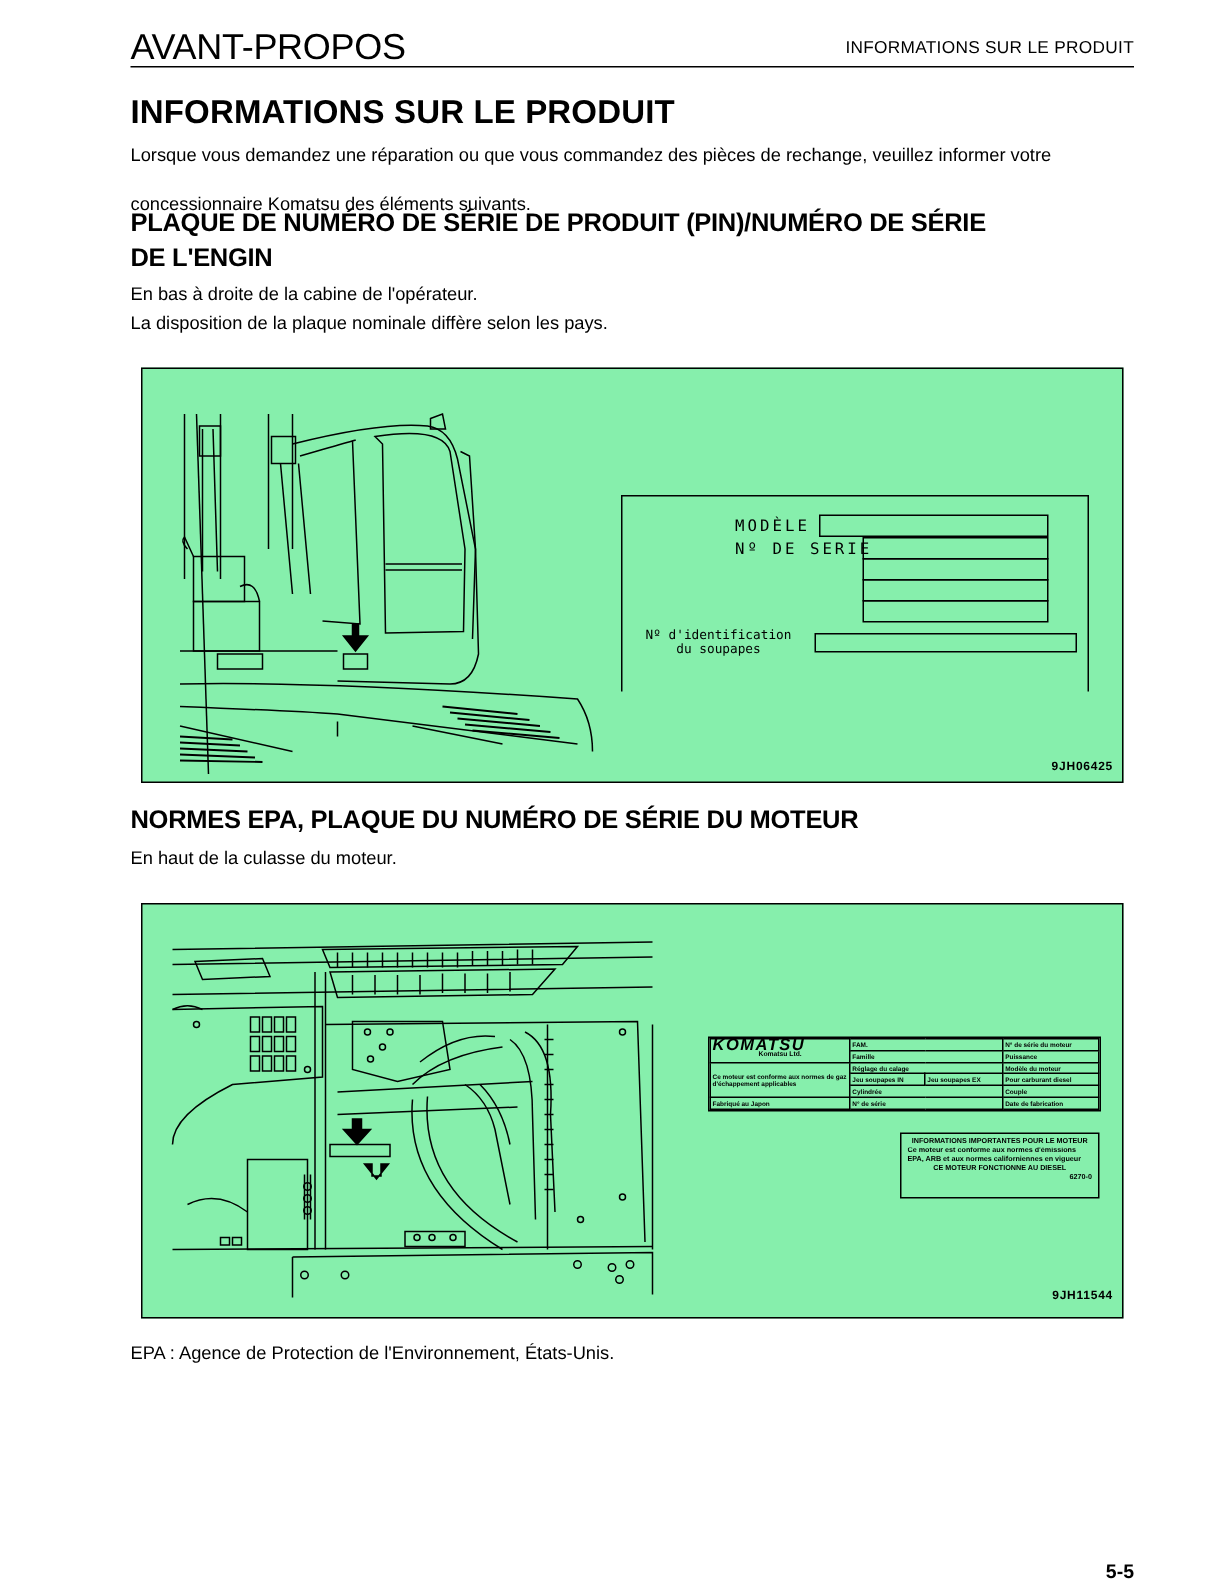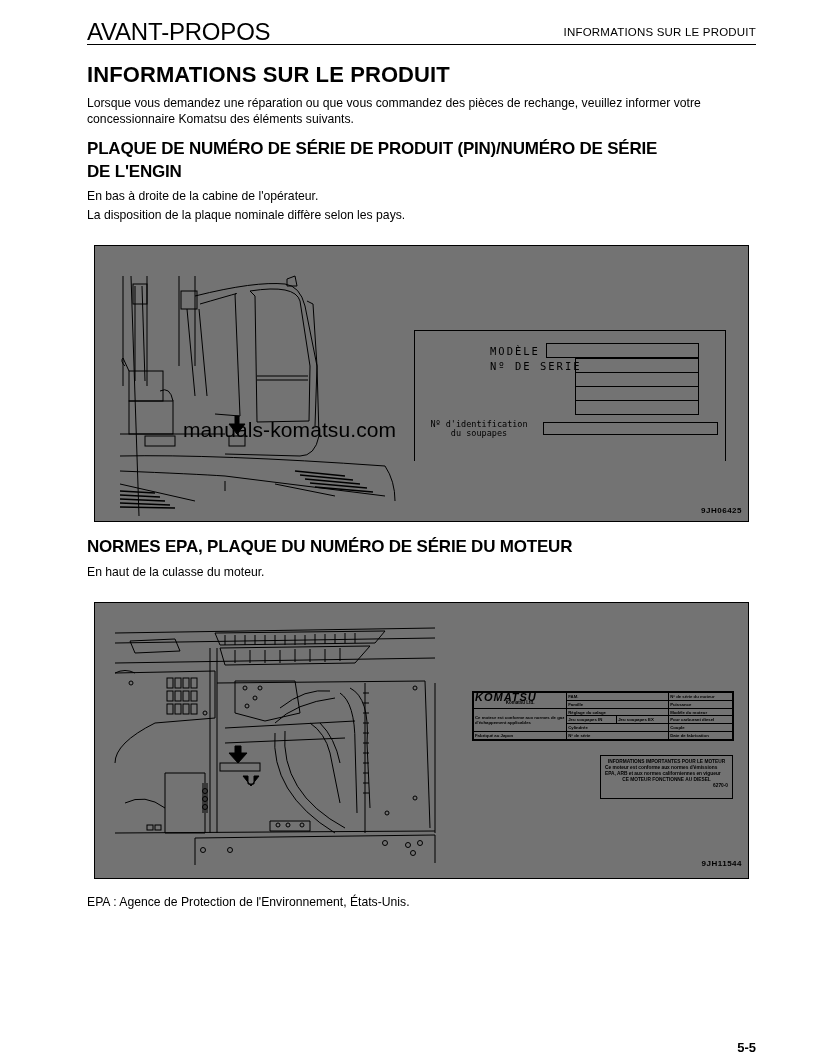--- a/index.html
+++ b/index.html
@@ -5,21 +5,21 @@
   html, body { margin:0; padding:0; background:#fff; }
   body { width:816px; height:1056px; position:relative; overflow:hidden;
          font-family:"Liberation Sans", sans-serif; color:#000; }
   .abs { position:absolute; }
   .hdr-left { left:87px; top:18px; font-size:24px; letter-spacing:-0.2px; }
   .hdr-right { right:60px; top:26px; font-size:11.5px; letter-spacing:0.2px; }
   .hdr-rule { left:87px; top:44px; width:669px; height:1px; background:#000; }
   .h1 { left:87px; top:62px; font-size:22px; font-weight:bold; letter-spacing:0.1px; }
   .p { font-size:12.2px; line-height:16px;text-align:right; }
   .h2 { font-size:17px; font-weight:bold; line-height:24px; letter-spacing:-0.2px; }
-  .box { border:1.5px solid #000; box-sizing:border-box; background:#737373; }
+  .box { border:1.5px solid #000; box-sizing:border-box; background:#86efac; }
   .figid { font-family:Liberation Sans, sans-serif; font-size:8px; font-weight:bold; letter-spacing:0.5px; }
   .plate { border:1px solid #000; }
   .plate-label { font-family:"DejaVu Sans Mono", monospace; font-size:10.5px; letter-spacing:2px; }
   .plate-small { font-family:"DejaVu Sans Mono", monospace; font-size:8.5px; line-height:9px; text-align:center; }
   .field { position:absolute; border:1px solid #000; box-sizing:border-box; }
   .watermark { font-size:21px; color:#000; letter-spacing:0.1px; }
   .kplate { border:1.2px solid #000; box-sizing:border-box; font-size:4.3px; line-height:5px; overflow:hidden; }
   .kplate table { border-collapse:collapse; width:100%; height:100%; }
   .kplate td { border:0.8px solid #000; padding:0 1px; white-space:nowrap; font-weight:bold; }
   .logo { font-family:Liberation Sans, sans-serif; font-weight:900; font-size:11px; letter-spacing:1px; text-align:left; font-style:italic; }
@@ -28,21 +28,21 @@
 </style>
 </head>
 <body>
 
 <div class="abs hdr-left">AVANT-PROPOS</div>
 <div class="abs hdr-right">INFORMATIONS SUR LE PRODUIT</div>
 <div class="abs hdr-rule"></div>
 
 <div class="abs h1">INFORMATIONS SUR LE PRODUIT</div>
 <div class="abs p" style="left:87px;top:95px;">Lorsque vous demandez une réparation ou que vous commandez des pièces de rechange, veuillez informer votre</div>
-<div class="abs p" style="left:87px;top:111px;">concessionnaire Komatsu des éléments suivants.</div>
+<div class="abs p" style="left:87px;top:128px;">concessionnaire Komatsu des éléments suivants.</div>
 
 <div class="abs h2" style="left:87px;top:137px;">PLAQUE DE NUMÉRO DE SÉRIE DE PRODUIT (PIN)/NUMÉRO DE SÉRIE</div>
 <div class="abs h2" style="left:87px;top:160px;">DE L'ENGIN</div>
 <div class="abs p" style="left:87px;top:188px;">En bas à droite de la cabine de l'opérateur.</div>
 <div class="abs p" style="left:87px;top:207px;">La disposition de la plaque nominale diffère selon les pays.</div>
 
 <div class="abs box" style="left:94px;top:245px;width:655px;height:277px;">
   <svg class="abs" style="left:0;top:0;" width="330" height="277" viewBox="0 0 330 277" fill="none" stroke="#000" stroke-width="1">
 
     <path d="M28 30 L28 140 M52 30 L52 140"></path>
@@ -87,21 +87,20 @@
   <div class="field" style="left:480px;top:112px;width:124px;height:15px;"></div>
   <div class="field" style="left:480px;top:126px;width:124px;height:15px;"></div>
   <div class="field" style="left:480px;top:140px;width:124px;height:15px;"></div>
   <div class="field" style="left:480px;top:154px;width:124px;height:15px;"></div>
   <div class="abs plate-small" style="left:330px;top:174px;width:108px;">
     <div>Nº d'identification</div>
     <div>du soupapes</div>
   </div>
   <div class="field" style="left:448px;top:176px;width:175px;height:13px;"></div>
 
-  <div class="abs watermark" style="left:88px;top:172px;">manuals-komatsu.com</div>
   <div class="abs figid" style="right:6px;bottom:6px;">9JH06425</div>
 </div>
 
 <div class="abs h2" style="left:87px;top:535px;">NORMES EPA, PLAQUE DU NUMÉRO DE SÉRIE DU MOTEUR</div>
 <div class="abs p" style="left:87px;top:564px;">En haut de la culasse du moteur.</div>
 
 <div class="abs box" style="left:94px;top:602px;width:655px;height:277px;">
   <svg class="abs" style="left:0;top:0;" width="360" height="277" viewBox="0 0 360 277" fill="none" stroke="#000" stroke-width="1">
 
     <path d="M20 30 L340 25 M20 40 L340 35"></path>

